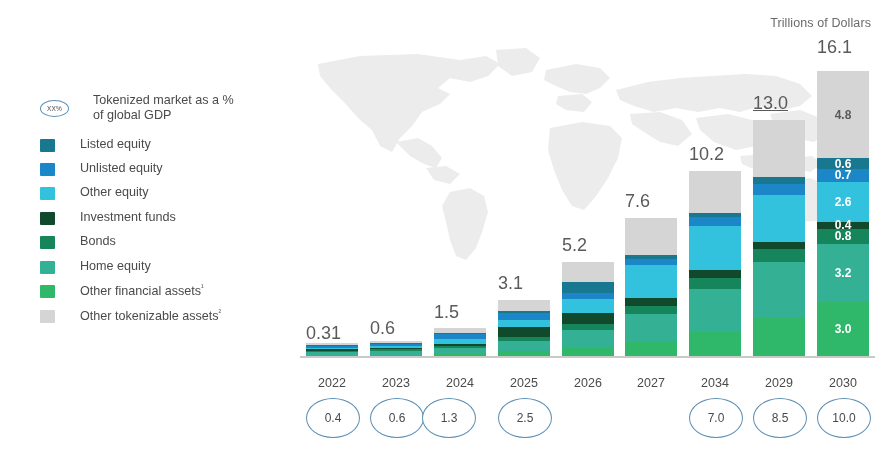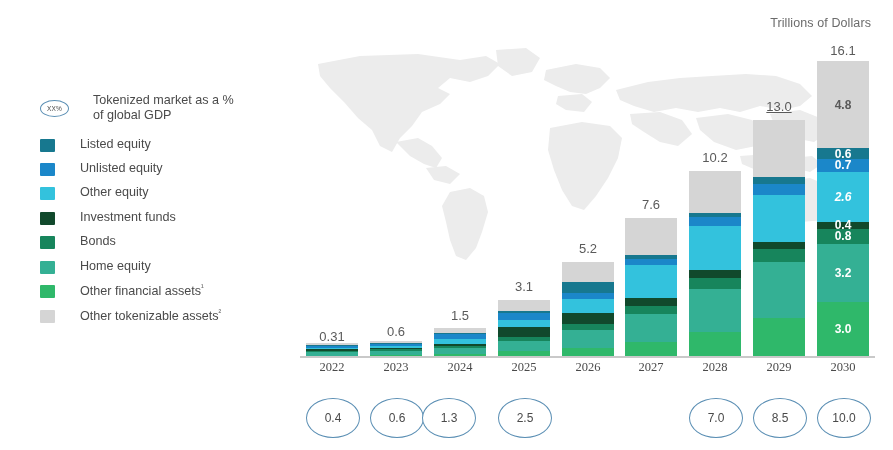--- a/index.html
+++ b/index.html
@@ -49,27 +49,27 @@
   }
   .seg{width:100%;position:relative;}
   .seg-label{
     position:absolute;left:0;right:0;text-align:center;
     font-size:12px;font-weight:bold;color:#ffffff;
     top:50%;transform:translateY(-50%);
     white-space:nowrap;
   }
   .seg-label.grey{color:#5a5a5a;}
   .total{
-    position:absolute;left:0;right:0;text-align:center;
-    font-size:13px;color:#5a5a5a;
+    position:absolute;left:0;right:0;
+    font-size:18px;color:#5a5a5a;
     white-space:nowrap;
   }
 
   
-  .years{position:absolute;left:300px;top:360px;width:575px;height:22px;font-family:Liberation Serif, serif;}
+  .years{position:absolute;left:300px;top:376px;width:575px;height:22px;}
   .year{
     position:absolute;width:52px;text-align:center;
     font-size:12.5px;color:#4a4a4a;
   }
 
   
   .bubbles{position:absolute;left:300px;top:398px;width:575px;height:44px;}
   .bubble{
     position:absolute;width:52px;height:38px;
     border:1.1px solid #5b8fb4;border-radius:50%;
@@ -256,21 +256,21 @@
       <div class="bar-col" style="left: 517px;">
         <div class="seg" style="height: 87.0559px; background: rgb(213, 213, 213);">
           <span class="seg-label grey">4.8</span>
         </div>
         <div class="seg" style="height: 10.882px; background: rgb(23, 120, 143);">
           <span class="seg-label">0.6</span>
         </div>
         <div class="seg" style="height: 12.6957px; background: rgb(27, 135, 201);">
           <span class="seg-label">0.7</span>
         </div>
-        <div class="seg" style="height: 50px; background: rgb(51, 194, 221); font-style: italic;">
+        <div class="seg" style="height: 40px; background: rgb(51, 194, 221);">
           <span class="seg-label">2.6</span>
         </div>
         <div class="seg" style="height: 7.25466px; background: rgb(17, 73, 44);">
           <span class="seg-label">0.4</span>
         </div>
         <div class="seg" style="height: 14.5093px; background: rgb(23, 133, 92);">
           <span class="seg-label">0.8</span>
         </div>
         <div class="seg" style="height: 58.0373px; background: rgb(52, 176, 148);">
           <span class="seg-label">3.2</span>
@@ -281,21 +281,21 @@
       </div>
       <div class="total" style="bottom: 298px; left: 517px; width: 52px;">16.1</div>
     </div>
   <div class="years" id="years">
       <div class="year" style="left: 6px;">2022</div>
       <div class="year" style="left: 70px;">2023</div>
       <div class="year" style="left: 134px;">2024</div>
       <div class="year" style="left: 198px;">2025</div>
       <div class="year" style="left: 262px;">2026</div>
       <div class="year" style="left: 325px;">2027</div>
-      <div class="year" style="left: 389px;">2028</div>
+      <div class="year" style="left: 389px;">2034</div>
       <div class="year" style="left: 453px;">2029</div>
       <div class="year" style="left: 517px;">2030</div>
     </div>
   <div class="bubbles" id="bubbles">
       <div class="bubble" style="left: 6px;">0.4</div>
       <div class="bubble" style="left: 70px;">0.6</div>
       <div class="bubble" style="left: 122px;">1.3</div>
       <div class="bubble" style="left: 198px;">2.5</div>
       <div class="bubble" style="left: 389px;">7.0</div>
       <div class="bubble" style="left: 453px;">8.5</div>

